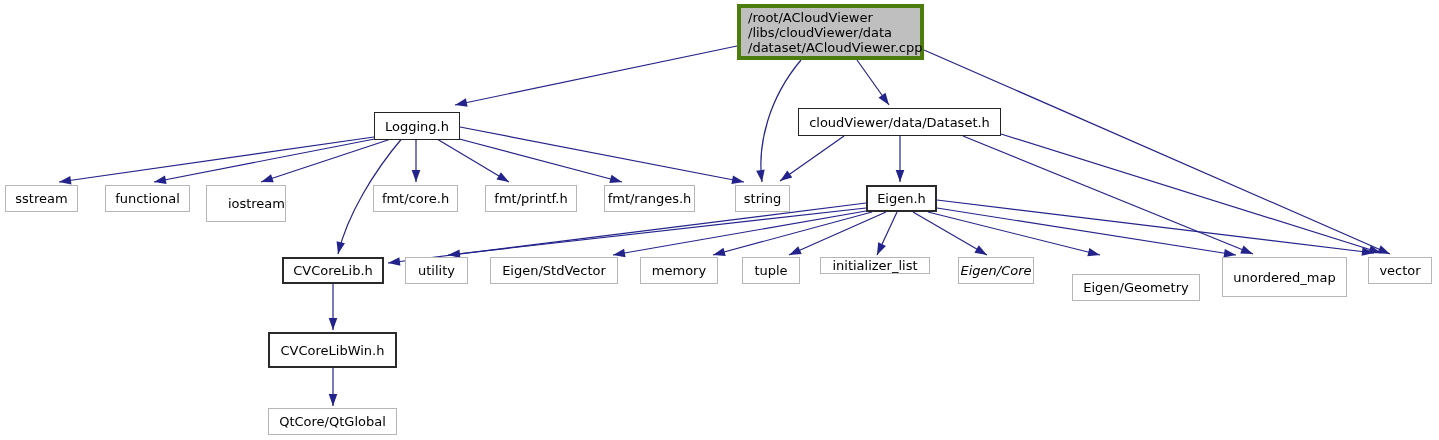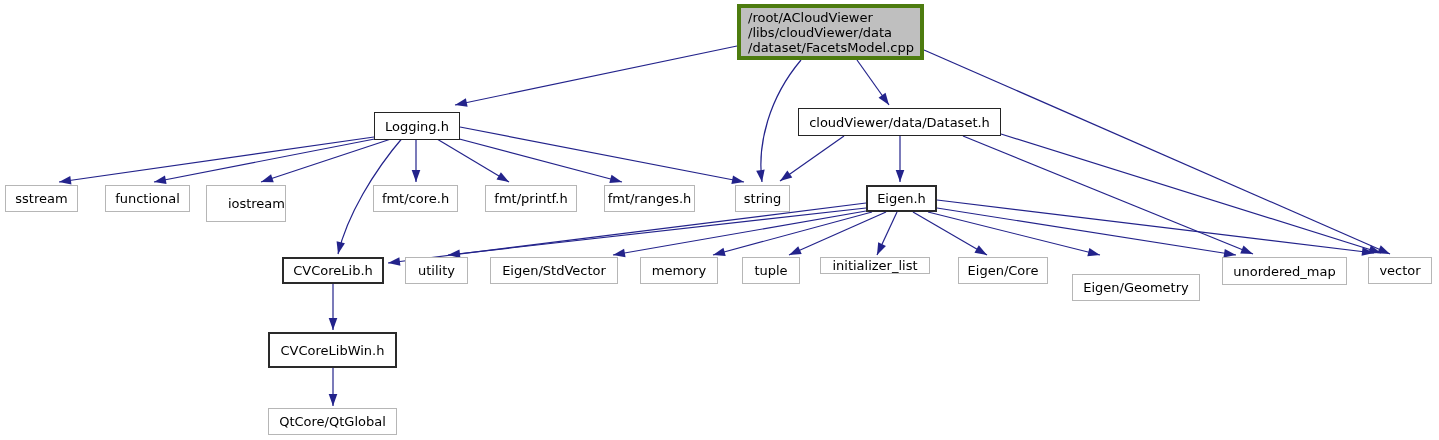--- a/index.html
+++ b/index.html
@@ -104,21 +104,21 @@
       <path d="M 333,284 L 333,330" class="edge-path" stroke="#23238b"></path>
       <polygon points="333,330 337.3,318 328.7,318" fill="#23238b"></polygon>
       <path d="M 333,359 L 333,406" class="edge-path" stroke="#23238b"></path>
       <polygon points="333,406 337.3,394 328.7,394" fill="#23238b"></polygon>
     </svg>
   <div id="nodes-layer">
       <div class="node current" style="left: 737px; top: 4px; width: 187px; height: 56px;">
         <div class="lines">
           <div>/root/ACloudViewer</div>
           <div>/libs/cloudViewer/data</div>
-          <div>/dataset/FacetsModel.cpp</div>
+          <div>/dataset/ACloudViewer.cpp</div>
         </div>
       </div>
       <div class="node linked" style="left: 374px; top: 112px; width: 86px; height: 28px;">
         <span>Logging.h</span>
       </div>
       <div class="node linked" style="left: 798px; top: 108px; width: 203px; height: 28px;">
         <span>cloudViewer/data/Dataset.h</span>
       </div>
       <div class="node plain" style="left: 5px; top: 185px; width: 73px; height: 27px;">
         <span>sstream</span>
@@ -155,27 +155,27 @@
       </div>
       <div class="node plain" style="left: 640px; top: 257px; width: 78px; height: 27px;">
         <span>memory</span>
       </div>
       <div class="node plain" style="left: 742px; top: 257px; width: 58px; height: 27px;">
         <span>tuple</span>
       </div>
       <div class="node plain" style="left: 820px; top: 257px; width: 110px; height: 17px;">
         <span>initializer_list</span>
       </div>
-      <div class="node plain" style="left: 958px; top: 257px; width: 90px; height: 27px;">
+      <div class="node plain" style="left: 958px; top: 257px; width: 76px; height: 27px; font-style: italic;">
         <span>Eigen/Core</span>
       </div>
       <div class="node plain" style="left: 1072px; top: 257px; width: 128px; height: 27px; margin-top: 17px;">
         <span>Eigen/Geometry</span>
       </div>
-      <div class="node plain" style="left: 1222px; top: 257px; width: 125px; height: 28px;">
+      <div class="node plain" style="left: 1222px; top: 257px; width: 125px; height: 40px;">
         <span>unordered_map</span>
       </div>
       <div class="node plain" style="left: 1368px; top: 257px; width: 64px; height: 27px;">
         <span>vector</span>
       </div>
       <div class="node strong" style="left: 268px; top: 332px; width: 129px; height: 36px;">
         <span>CVCoreLibWin.h</span>
       </div>
       <div class="node plain" style="left: 268px; top: 408px; width: 129px; height: 27px;">
         <span>QtCore/QtGlobal</span>

